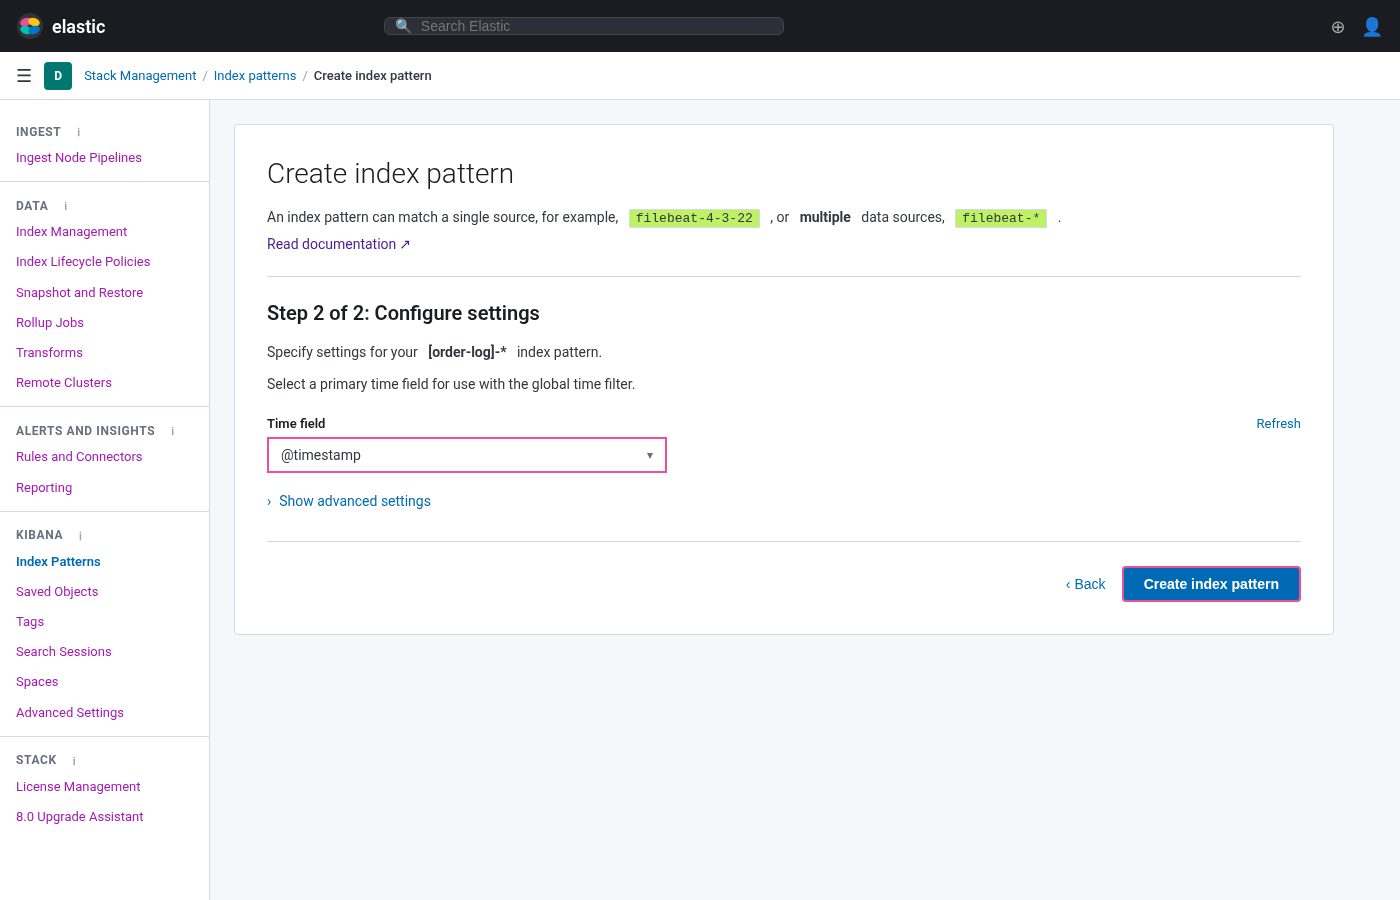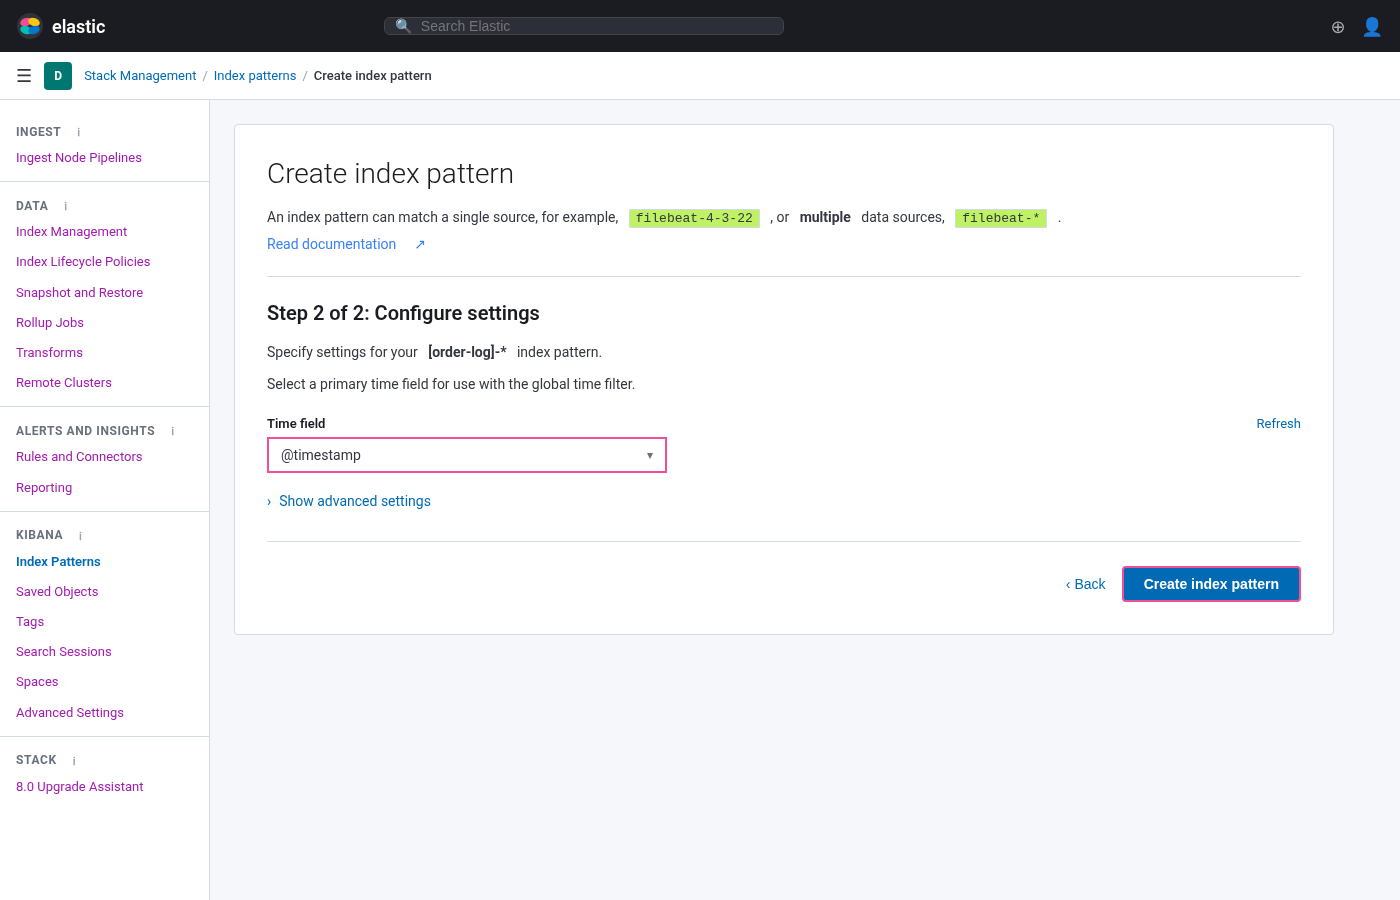--- a/index.html
+++ b/index.html
@@ -135,21 +135,21 @@
       line-height: 1.6;
     }
     .code-inline {
       background: #bef264;
       border: 1px solid #d3dae6;
       border-radius: 2px;
       padding: 1px 6px;
       font-family: 'Courier New', monospace;
       font-size: 13px;
     }
-    .doc-link { color: #3b82f6; text-decoration: none; display: inline-flex; align-items: center; gap: 18px; }
+    .doc-link { color: #4c1d95; text-decoration: none; display: inline-flex; align-items: center; gap: 3px; }
     .divider-line { border: none; border-top: 1px solid #d3dae6; margin: 24px 0; }
 
     .step-title {
       font-size: 20px;
       font-weight: 600;
       color: #1a1c21;
       margin-bottom: 16px;
     }
     .step-desc {
       font-size: 14px;
@@ -314,20 +314,21 @@
     <a class="sidebar-item">Search Sessions</a>
     <a class="sidebar-item">Spaces</a>
     <a class="sidebar-item">Advanced Settings</a>
 
     <div class="sidebar-divider"></div>
 
     <div class="sidebar-section-label">
       <span>Stack</span>
       <span class="info-icon">ℹ</span>
     </div>
+    <a class="sidebar-item">License Management</a>
     <a class="sidebar-item">8.0 Upgrade Assistant</a>
   </aside>
 
   <main class="main-content">
     <div class="content-card">
 
       
       <h1 class="page-title">Create index pattern</h1>
 
       

